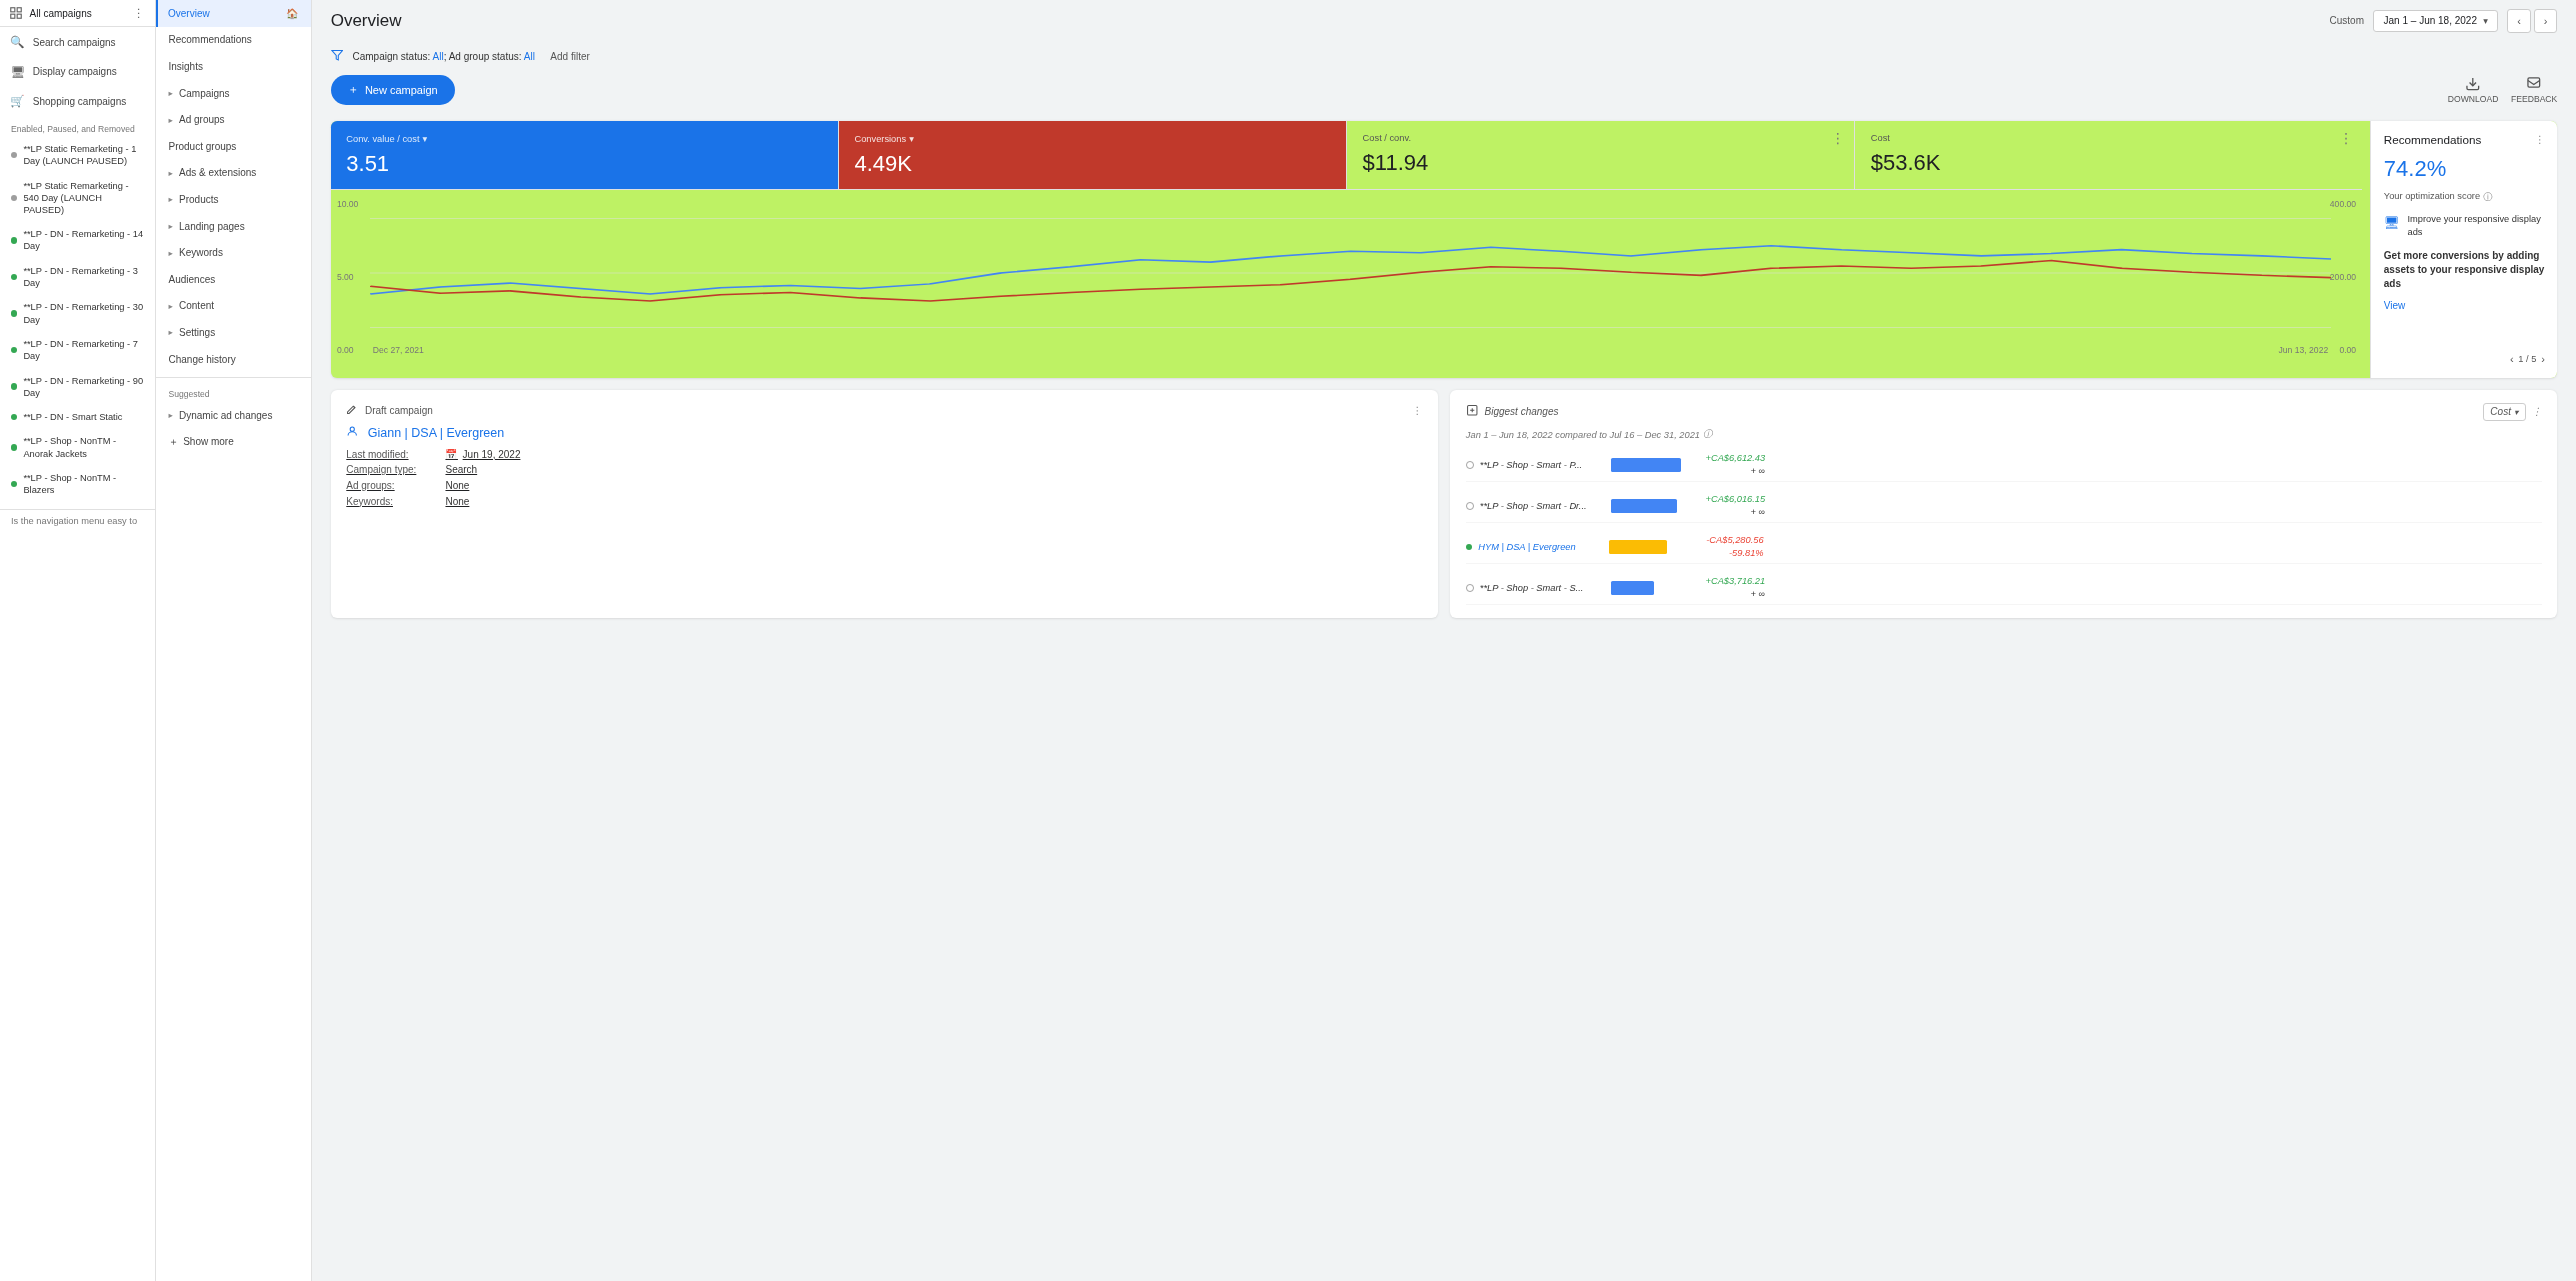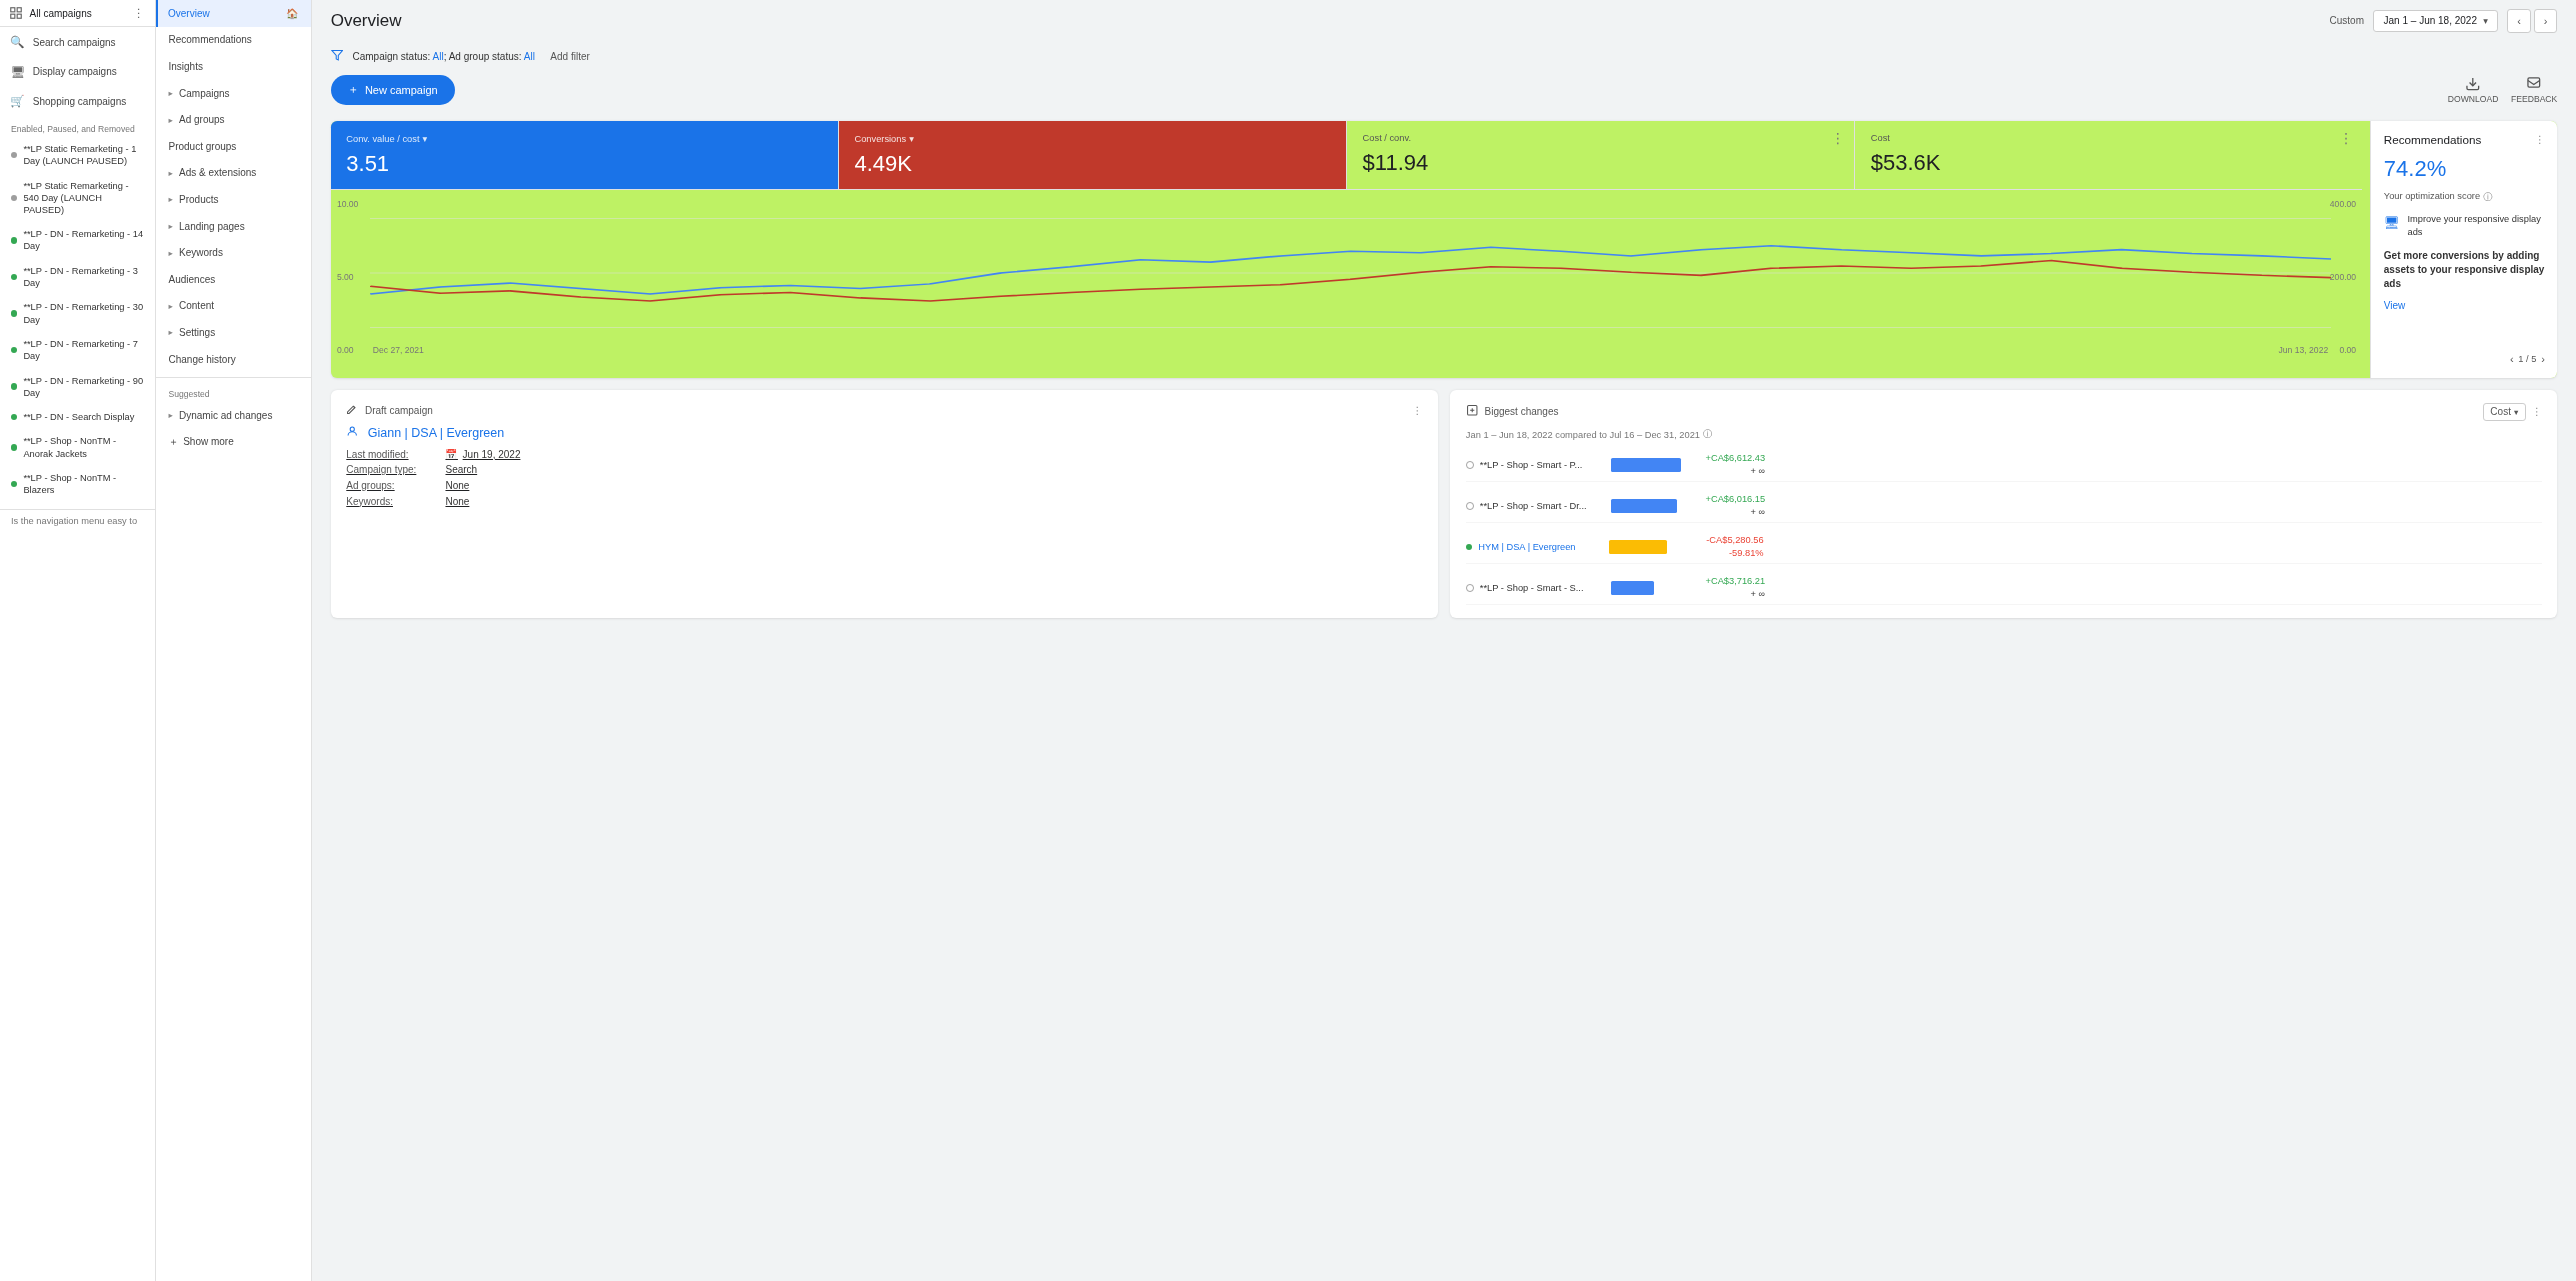--- a/index.html
+++ b/index.html
@@ -404,20 +404,21 @@
     
     .changes-card {
       flex: 1;
       background: #fff;
       border-radius: 6.2px;
       box-shadow: 0 0.8px 2.3px rgba(0,0,0,0.1);
       padding: 12.5px 15.6px;
       display: flex;
       flex-direction: column;
       gap: 7.8px;
+      font-style: italic;
     }
     .changes-header {
       display: flex;
       justify-content: space-between;
       align-items: center;
     }
     .changes-header-left {
       display: flex;
       align-items: center;
       gap: 6.2px;
@@ -527,21 +528,21 @@
   <div class="campaign-item">
     <div class="dot dot-green"></div>
     <span>**LP - DN - Remarketing - 7 Day</span>
   </div>
   <div class="campaign-item">
     <div class="dot dot-green"></div>
     <span>**LP - DN - Remarketing - 90 Day</span>
   </div>
   <div class="campaign-item">
     <div class="dot dot-green"></div>
-    <span>**LP - DN - Search Display</span>
+    <span>**LP - DN - Smart Static</span>
   </div>
   <div class="campaign-item">
     <div class="dot dot-green"></div>
     <span>**LP - Shop - NonTM - Anorak Jackets</span>
   </div>
   <div class="campaign-item">
     <div class="dot dot-green"></div>
     <span>**LP - Shop - NonTM - Blazers</span>
   </div>
 

